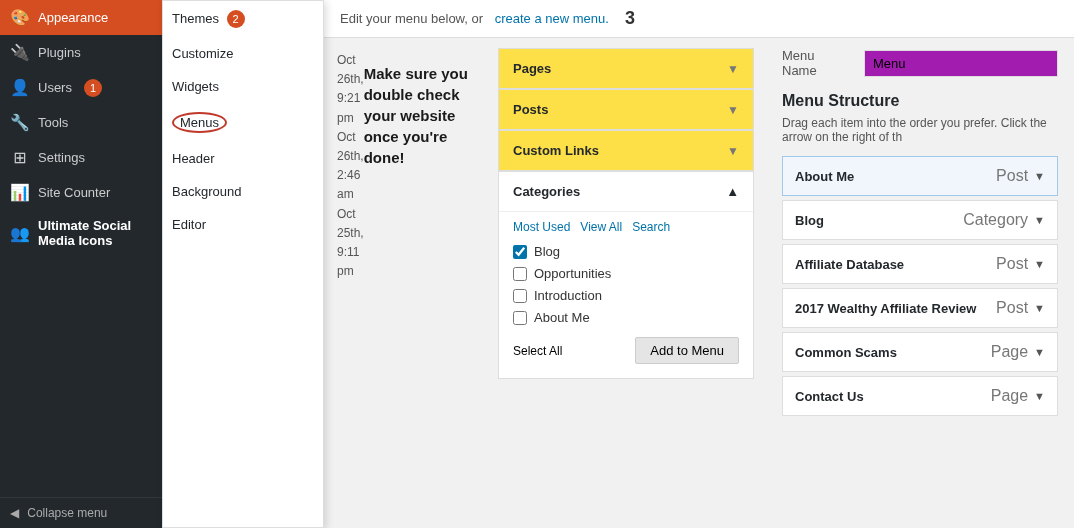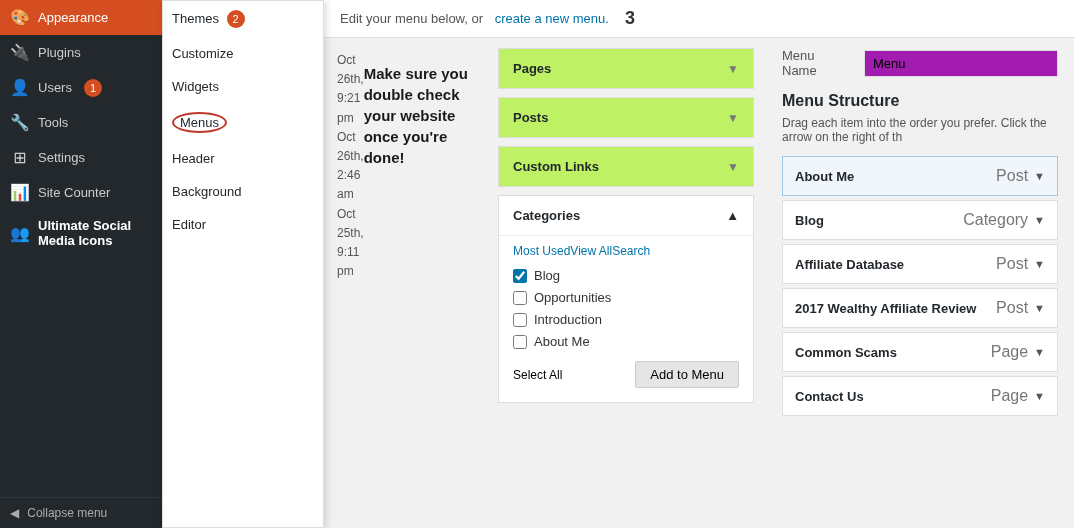--- a/index.html
+++ b/index.html
@@ -121,23 +121,23 @@
     
     .center-panel {
       flex: 1;
       padding: 10px 12px;
       overflow-y: auto;
       background: #f1f1f1;
       max-width: 280px;
     }
 
     .accordion-section {
-      background: #bef264;
+      background: #fde047;
       border: 1px solid #ddd;
-      margin-bottom: 8px;
+      margin-bottom: 0;
     }
     .accordion-header {
       display: flex;
       justify-content: space-between;
       align-items: center;
       padding: 12px 14px;
       cursor: pointer;
       font-size: 13px;
       font-weight: 600;
       color: #23282d;
@@ -158,20 +158,21 @@
       font-size: 13px;
       font-weight: 600;
       color: #23282d;
     }
     .categories-body {
       padding: 8px 14px 14px;
       border-top: 1px solid #eee;
     }
     .cat-tabs {
       display: flex;
+      gap: 10px;
       margin-bottom: 10px;
     }
     .cat-tab {
       font-size: 12px;
       cursor: pointer;
       color: #0073aa;
     }
     .cat-list { display: flex; flex-direction: column; gap: 7px; }
     .cat-item { display: flex; align-items: center; gap: 7px; font-size: 13px; color: #333; }
     .cat-item input[type="checkbox"] { width: 14px; height: 14px; accent-color: #0073aa; }

